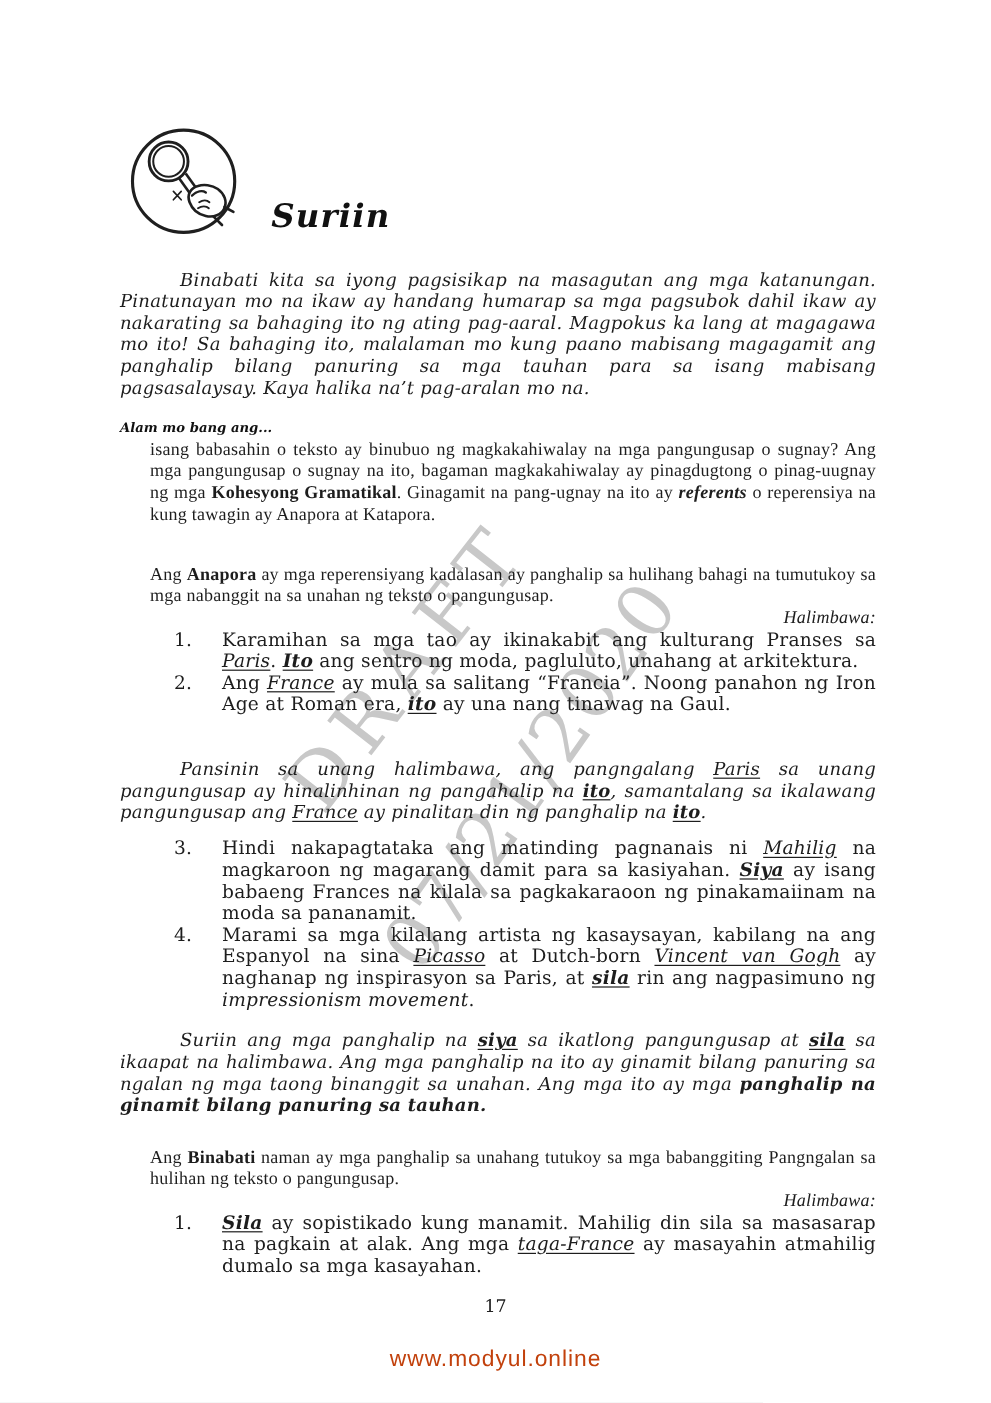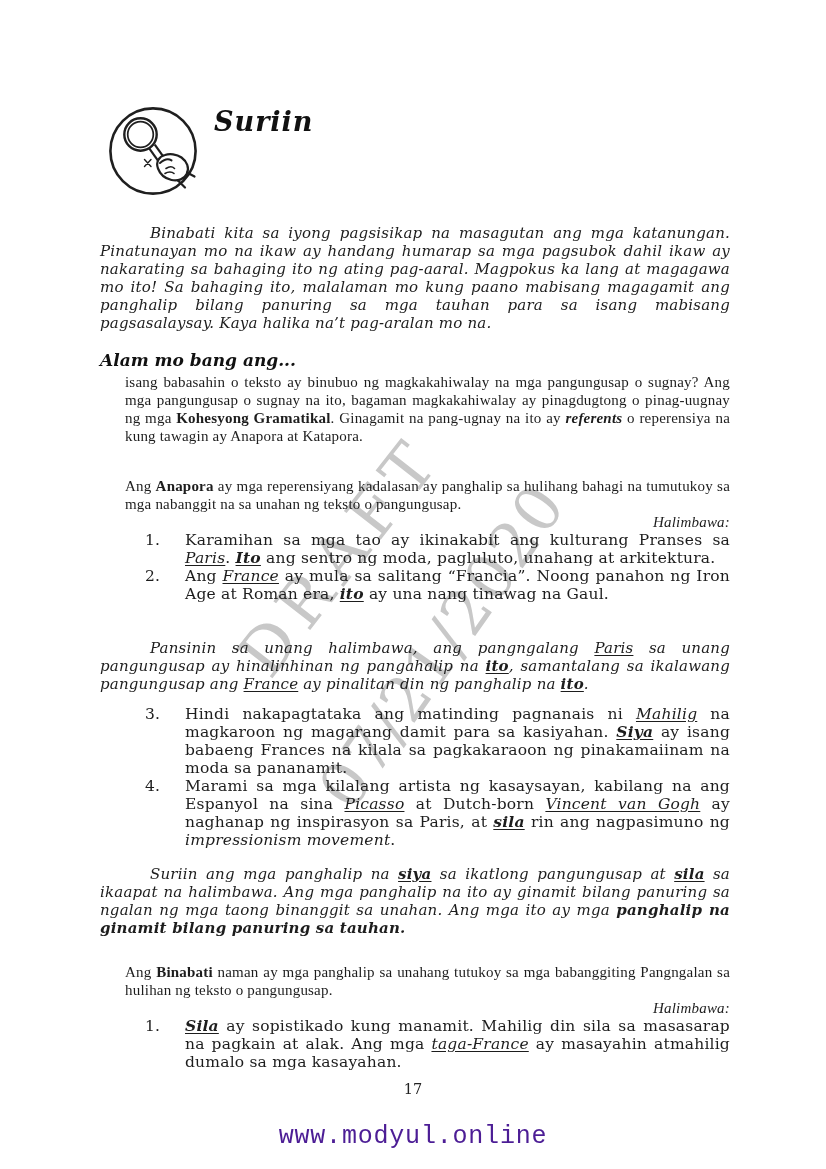--- a/index.html
+++ b/index.html
@@ -30,21 +30,21 @@
     left:442px;top:646px;
     font-size:62px;letter-spacing:2px;
     transform:translate(-50%,-50%) rotate(-55deg);
   }
   
   .content{
     position:relative;z-index:1;
     padding:106px 96px 0 100px;
   }
   .hdr{
-    display:flex;align-items:flex-start;gap:16px;
+    display:flex;align-items:flex-end;gap:28px;
     padding-left:8px;margin-bottom:28px;
   }
   .icon-wrap{width:90px;height:90px;flex:0 0 auto;}
   .icon-wrap svg{width:90px;height:90px;display:block;}
   .title{
     margin:0;
     font-size:27px;font-weight:bold;font-style:italic;
     letter-spacing:1px;color:#111;
   }
   .para{
@@ -52,21 +52,21 @@
     font-size:15px;line-height:18px;
     letter-spacing:0.2px;
     text-align:justify;
   }
   .ital{font-style:italic;}
   .hang{text-indent:50px;}
   .blk{margin-left:25px;font-family:Liberation Serif, serif;}
   .label{text-align:right;}
   .sec-heading{
     margin:18px 0 3px 0;
-    font-size:17px;font-weight:bold;font-style:italic;
+    font-size:11px;font-weight:bold;font-style:italic;
     color:#111;
   }
   .mt12{margin-top:12px;}
   .mt16{margin-top:16px;}
   .mt20{margin-top:36px;}
   .mt22{margin-top:32px;}
   .mt26{margin-top:26px;}
   .examples{margin-left:25px;}
   .example{
     position:relative;
@@ -83,23 +83,23 @@
   
   .page-number{
     position:absolute;left:0;right:0;top:1081px;
     text-align:center;z-index:1;
     font-size:14.5px;color:#222;
     font-family:"DejaVu Serif", serif;
   }
   .site-url{
     position:absolute;left:0;right:0;top:1122px;
     text-align:center;z-index:1;
-    font-size:25px;letter-spacing:0.8px;
-    color:#4c1d95;
-    font-family:Liberation Mono, monospace;
+    font-size:19px;letter-spacing:0.8px;
+    color:#c2410c;
+    font-family:Liberation Sans, sans-serif;
   }
 </style>
 </head>
 <body>
 
 <div class="page">
 
   <div class="wm wm-draft">DRAFT</div>
   <div class="wm wm-date">07/21/2020</div>
 

